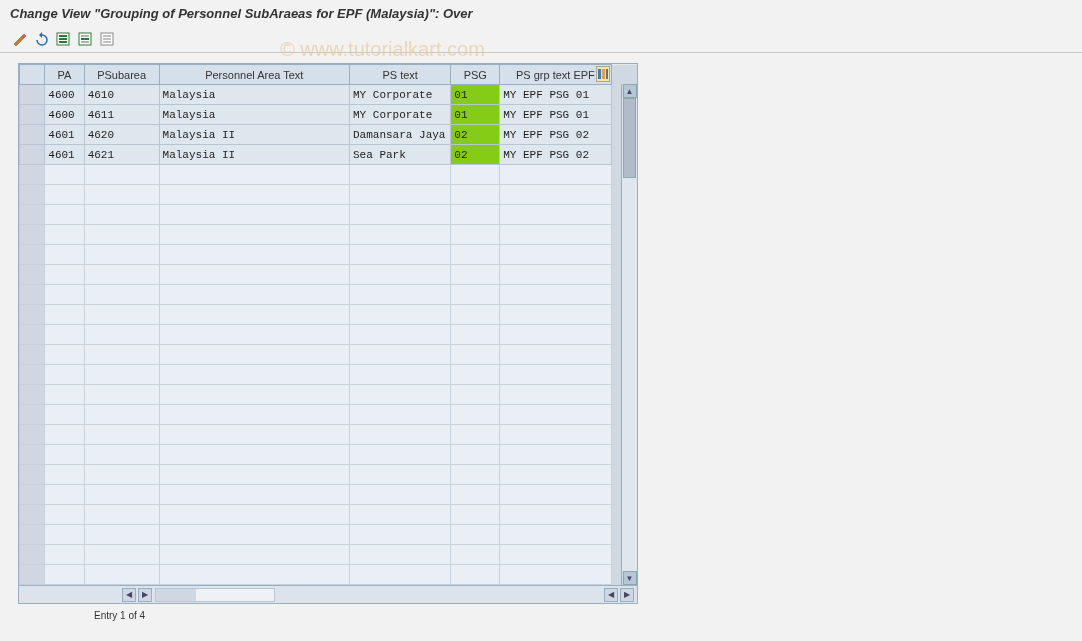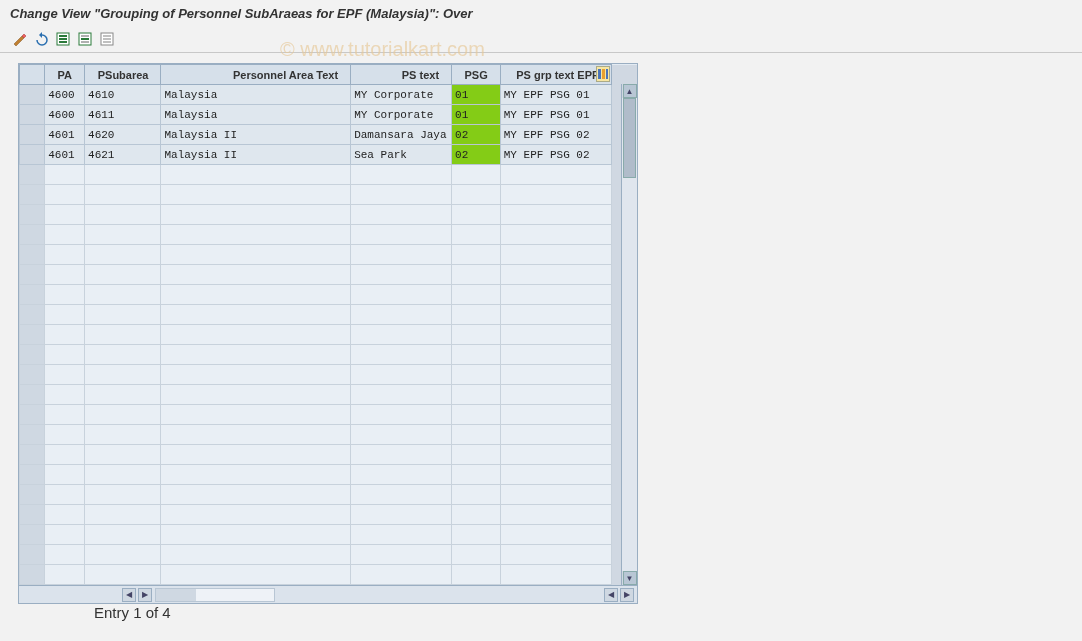--- a/index.html
+++ b/index.html
@@ -55,22 +55,22 @@
       position: relative;
     }
     .grid {
       width: 100%;
       border-collapse: collapse;
       background: #e3ebf3;
     }
     .grid th {
       background: #d6e0ea;
       border: 1px solid #9aaec2;
-      font-weight: bold;
-      text-align: right;
+      font-weight: normal;
+      text-align: center;
       padding: 3px 12px;
       color: #333;
       white-space: nowrap;
       height: 20px;
     }
     .grid td {
       border: 1px solid #b8c6d4;
       padding: 2px 3px;
       height: 20px;
       background: #e9eff5;
@@ -128,21 +128,21 @@
       border-radius: 3px;
       display:flex; align-items:center; justify-content:flex-start;
       cursor:pointer;
       font-size:11px; color:#333;
       padding: 0 6px;
       gap:6px;
     }
     .pos-btn .ic {
       width:14px;height:14px;background:#4a74b8;border:1px solid #2a5490;
     }
-    .entry-text { margin-left: 90px; color:#333; font-size:15px; }
+    .entry-text { margin-left: 90px; color:#333; font-size:10px; }
     svg { display:block; }
   </style>
 </head>
 <body>
 
 <div class="title-area">Change View "Grouping of Personnel SubAraeas for EPF (Malaysia)": Over</div>
 
 <div class="toolbar">
   <span class="tb-btn">
     <svg width="14" height="14">

